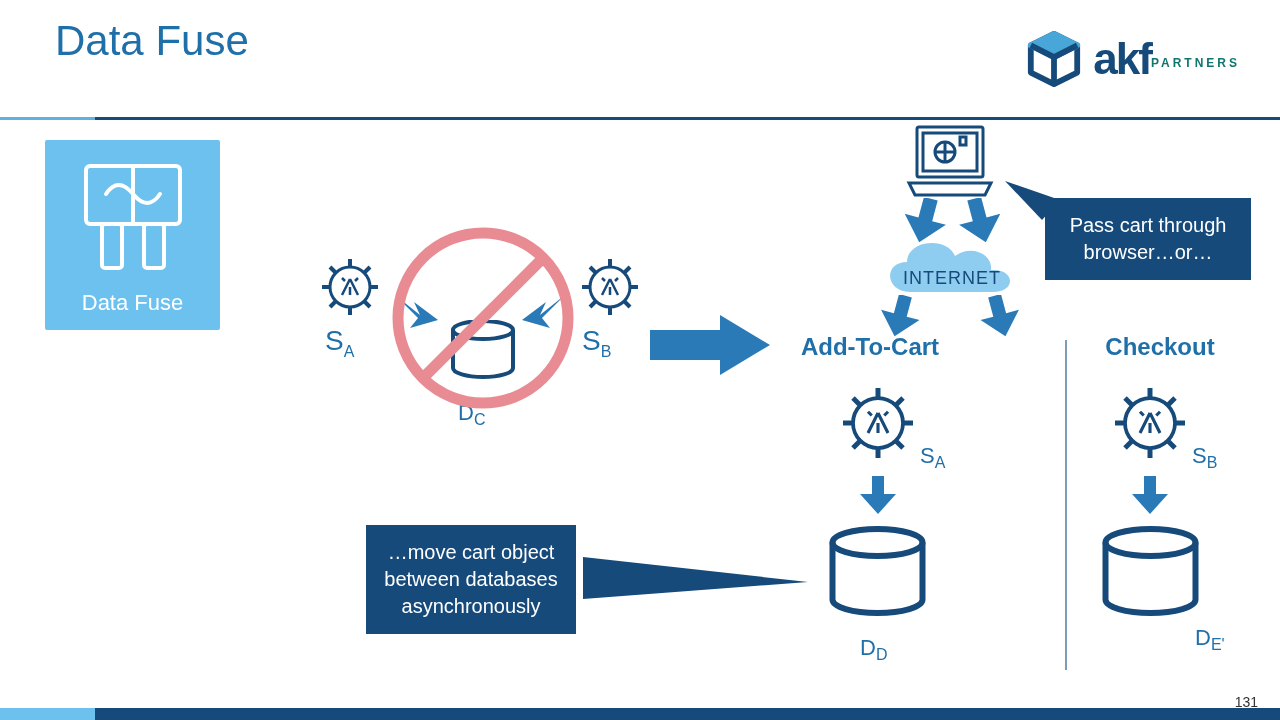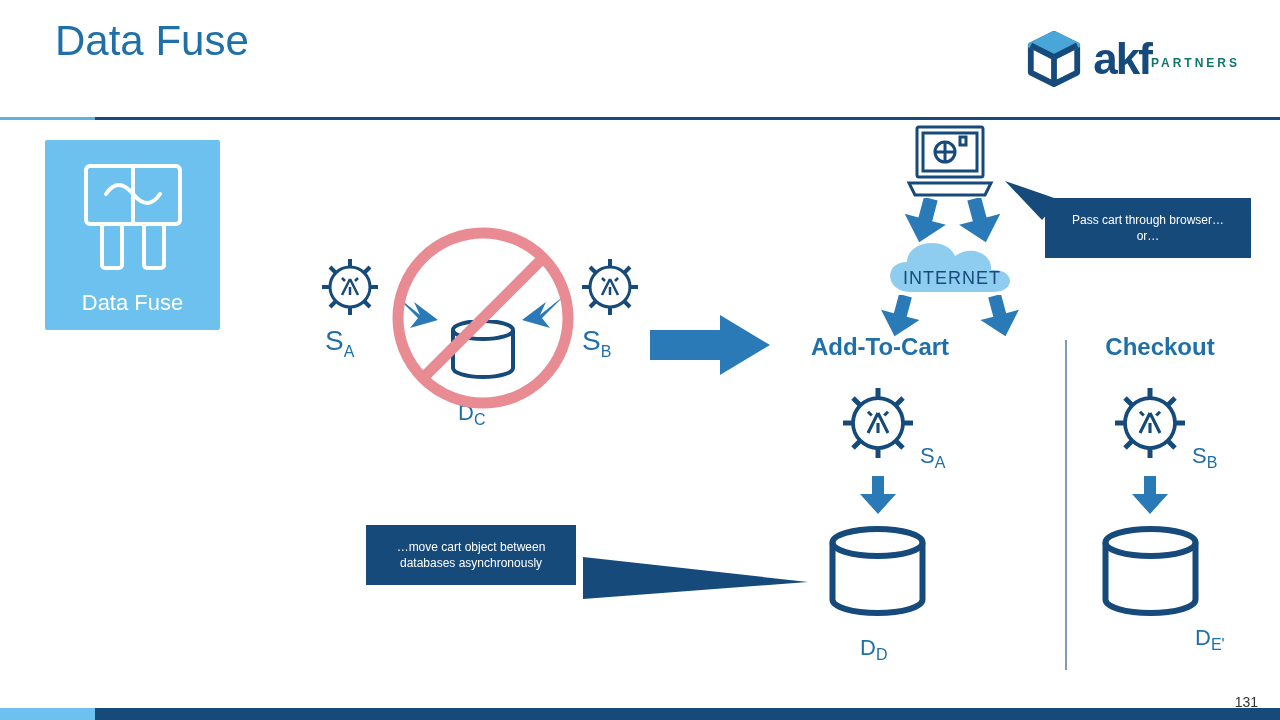--- a/index.html
+++ b/index.html
@@ -76,21 +76,21 @@
   .col-title { font-size:24px; font-weight:700; color:#1f6fa9; text-align:center; }
   .cloud-label {
     position:absolute; color:#164a7a; font-size:18px; font-weight:400; letter-spacing:1px;
   }
 
   
   .callout {
     position:absolute;
     background:#164a7a;
     color:#fff;
-    font-size:12px;
+    font-size:20px;
     text-align:center;
     padding:14px 16px;
     line-height:1.35;
   }
   .callout1 { left: 755px; top: 73px; width: 206px; }
   .callout2 { left: 76px; top: 400px; width: 210px; }
 
   
   .page-num {
     position:absolute; right: 22px; bottom: 10px;
@@ -251,21 +251,21 @@
         <g transform="rotate(15 18 19)">
             <use href="#downarrow"></use>
           </g>
       </svg>
       <svg class="abs" style="left:200px; top:170px; width:40px; height:42px" viewBox="0 0 36 38">
         <g transform="rotate(-15 18 19)">
             <use href="#downarrow"></use>
           </g>
       </svg>
 
-      <div class="col-title abs" style="left:10px; top:208px; width:180px">Add-To-Cart</div>
+      <div class="col-title abs" style="left:0; top:208px; width:180px">Add-To-Cart</div>
       <div class="col-title abs" style="left:300px; top:208px; width:160px">Checkout</div>
 
       <div class="col-div"></div>
 
       <svg class="gear-md abs" style="left:58px; top:258px" viewBox="0 0 64 64">
           <use href="#gear"></use>
         </svg>
       <div class="label-sub abs" style="left:140px; top:318px; font-size:22px">
         <span>S</span><sub>A</sub>
       </div>

